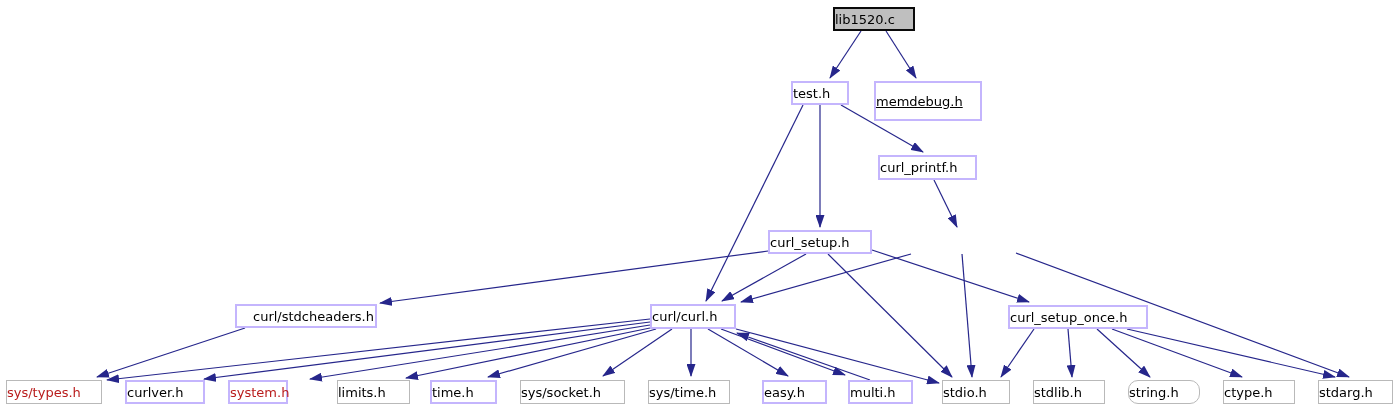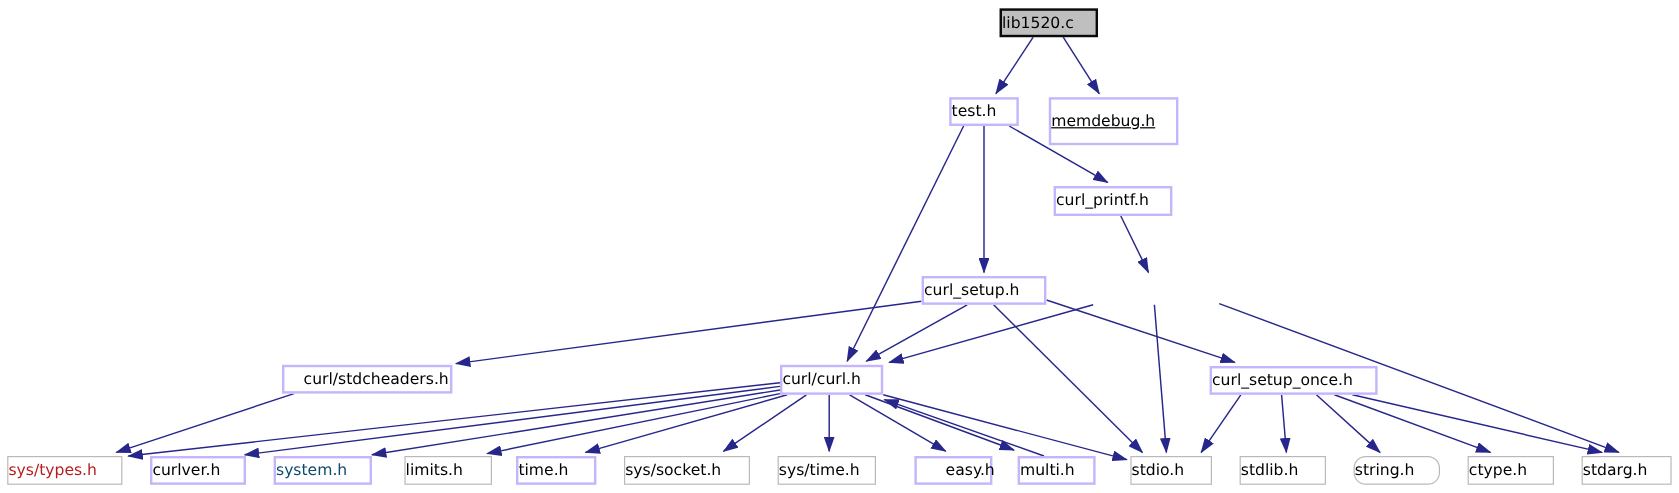--- a/index.html
+++ b/index.html
@@ -97,36 +97,36 @@
     </div>
     <div class="node project" style="left: 1008px; top: 305px; width: 140px; height: 24px; color: rgb(0, 0, 0);">
       <span class="node-label">curl_setup_once.h</span>
     </div>
     <div class="node system" style="left: 6px; top: 380px; width: 96px; height: 24px; color: #b91c1c;">
       <span class="node-label">sys/types.h</span>
     </div>
     <div class="node project" style="left: 125px; top: 380px; width: 80px; height: 24px; color: rgb(0, 0, 0);">
       <span class="node-label">curlver.h</span>
     </div>
-    <div class="node project" style="left: 228px; top: 380px; width: 82px; height: 24px; color: #0c4a6e;">
+    <div class="node project" style="left: 228px; top: 380px; width: 60px; height: 24px; color: #b91c1c;">
       <span class="node-label">system.h</span>
     </div>
     <div class="node system" style="left: 337px; top: 380px; width: 73px; height: 24px; color: rgb(0, 0, 0);">
       <span class="node-label">limits.h</span>
     </div>
     <div class="node project" style="left: 430px; top: 380px; width: 67px; height: 24px; color: rgb(0, 0, 0);">
       <span class="node-label">time.h</span>
     </div>
     <div class="node system" style="left: 520px; top: 380px; width: 105px; height: 24px; color: rgb(0, 0, 0);">
       <span class="node-label">sys/socket.h</span>
     </div>
     <div class="node system" style="left: 648px; top: 380px; width: 82px; height: 24px; color: rgb(0, 0, 0);">
       <span class="node-label">sys/time.h</span>
     </div>
-    <div class="node project" style="left: 762px; top: 380px; width: 65px; height: 24px; color: rgb(0, 0, 0); padding-left: 24px;">
+    <div class="node project" style="left: 762px; top: 380px; width: 65px; height: 24px; color: rgb(0, 0, 0);">
       <span class="node-label">easy.h</span>
     </div>
     <div class="node project" style="left: 848px; top: 380px; width: 65px; height: 24px; color: rgb(0, 0, 0);">
       <span class="node-label">multi.h</span>
     </div>
     <div class="node system" style="left: 942px; top: 380px; width: 68px; height: 24px; color: rgb(0, 0, 0);">
       <span class="node-label">stdio.h</span>
     </div>
     <div class="node system" style="left: 1033px; top: 380px; width: 72px; height: 24px; color: rgb(0, 0, 0);">
       <span class="node-label">stdlib.h</span>

